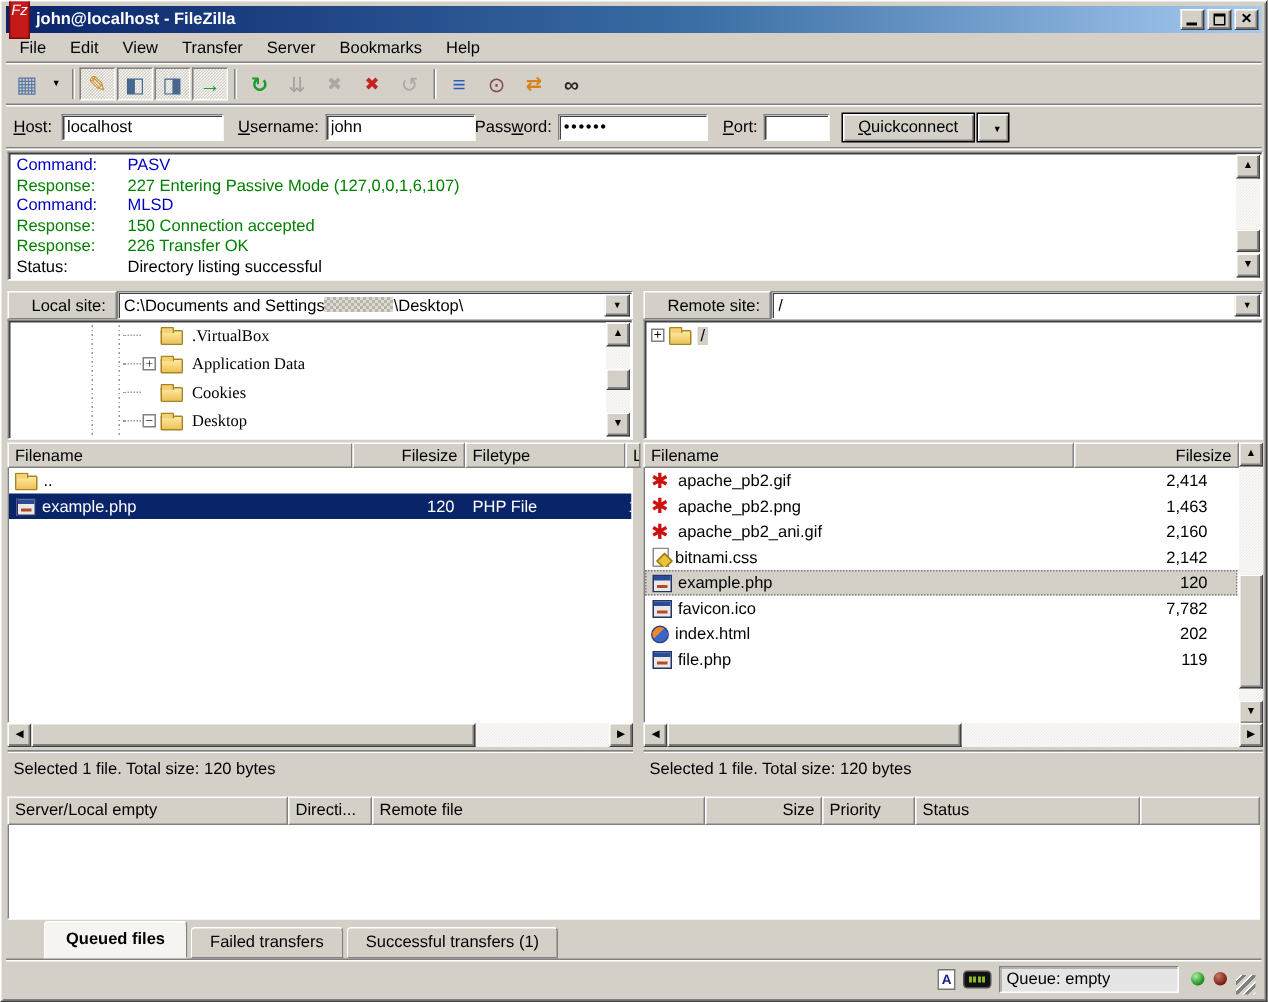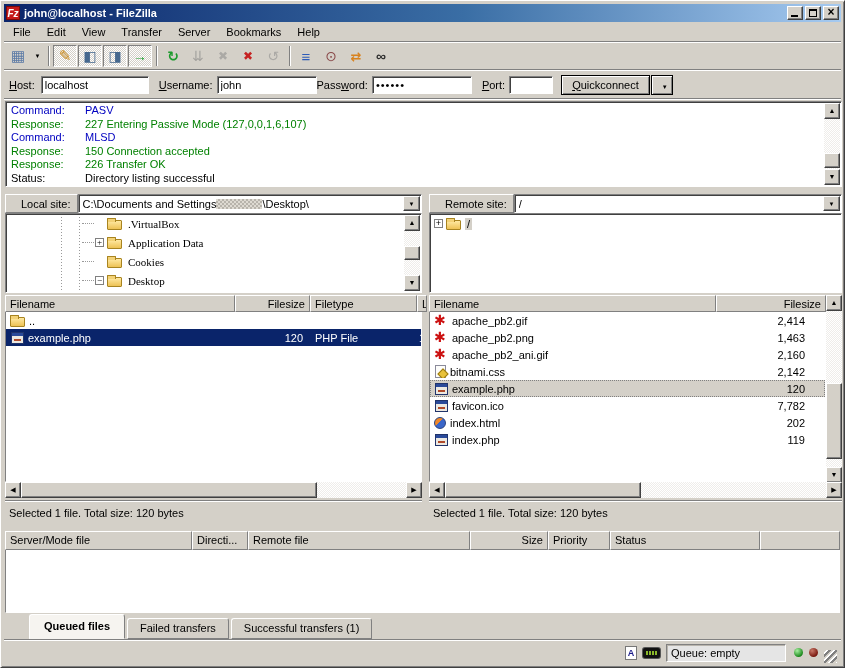--- a/index.html
+++ b/index.html
@@ -12,21 +12,21 @@
   
   .sunken { background:#fff; border:1px solid; border-color:#808080 #fff #fff #808080;
             box-shadow: inset 1px 1px 0 #404040; }
   .groove { position:absolute; left:3px; right:3px; height:2px;
             border-top:1px solid #808080; border-bottom:1px solid #fff; }
 
   
   .titlebar { position:absolute; top:3px; left:3px; right:3px; height:18px;
     background:linear-gradient(90deg,#0a246a 0%,#3a6ea5 55%,#a6caf0 100%);
     display:flex; align-items:center; padding:0 2px; }
-  .fzlogo { width:14px; height:14px; background:#c51a1a; color:#fff; font-weight:bold;
+  .fzlogo { width:14px; height:26px; background:#c51a1a; color:#fff; font-weight:normal;
     font-style:italic; font-size:10px; line-height:14px; text-align:center;
     border:1px solid #7a0a0a; margin-right:4px; }
   .wtitle { color:#fff; font-weight:bold; flex:1; white-space:nowrap; }
   .wbtns { display:flex; gap:2px; }
   .wbtn { width:16px; height:14px; font-size:10px; line-height:12px; text-align:center;
     background:#d4d0c8; border:1px solid; border-color:#fff #404040 #404040 #fff;
     box-shadow: inset -1px -1px 0 #808080; position:relative; }
   .glyph-min { position:absolute; left:3px; bottom:2px; width:7px; border-bottom:2px solid #000; }
   .glyph-max { position:absolute; left:3px; top:2px; width:8px; height:8px; border:1px solid #000; border-top-width:2px; }
   .glyph-close { font-weight:bold; font-size:12px; line-height:11px; }
@@ -470,42 +470,42 @@
           <div class="frow">
           <span class="fcell">
               <span class="fi" data-icon="html"></span>
               <span>index.html</span>
             </span>
           <span class="fcell">202</span>
         </div>
           <div class="frow">
           <span class="fcell">
               <span class="fi" data-icon="php"></span>
-              <span>index.php</span>
+              <span>file.php</span>
             </span>
           <span class="fcell">119</span>
         </div>
         </div>
     </div>
     <div class="sb-track" style="top:101px;right:0;width:16px;height:188px">
       <div class="sb-btn" style="top:0;right:0">▲</div>
       <div class="sb-thumb" style="right:0;width:16px;top:88px;height:76px"></div>
       <div class="sb-btn" style="bottom:0;right:0">▼</div>
     </div>
     <div class="sb-track" style="left:0;right:0;bottom:26px;height:16px">
       <div class="sb-btn" style="left:0;top:0">◀</div>
       <div class="sb-thumb" style="left:16px;top:0;width:196px;height:16px"></div>
       <div class="sb-btn" style="right:0;top:0">▶</div>
     </div>
     <div class="pane-status">Selected 1 file. Total size: 120 bytes</div>
   </div>
 
   <div class="queue-header">
 
-  <span class="hcell">Server/Mode file</span>
+  <span class="hcell">Server/Local empty</span>
       <span class="hcell">Directi...</span>
       <span class="hcell">Remote file</span>
       <span class="hcell">Size</span>
       <span class="hcell">Priority</span>
       <span class="hcell">Status</span>
       <span class="hcell"></span>
     </div>
   <div class="queue-body"></div>
 
   <div class="tabs">

